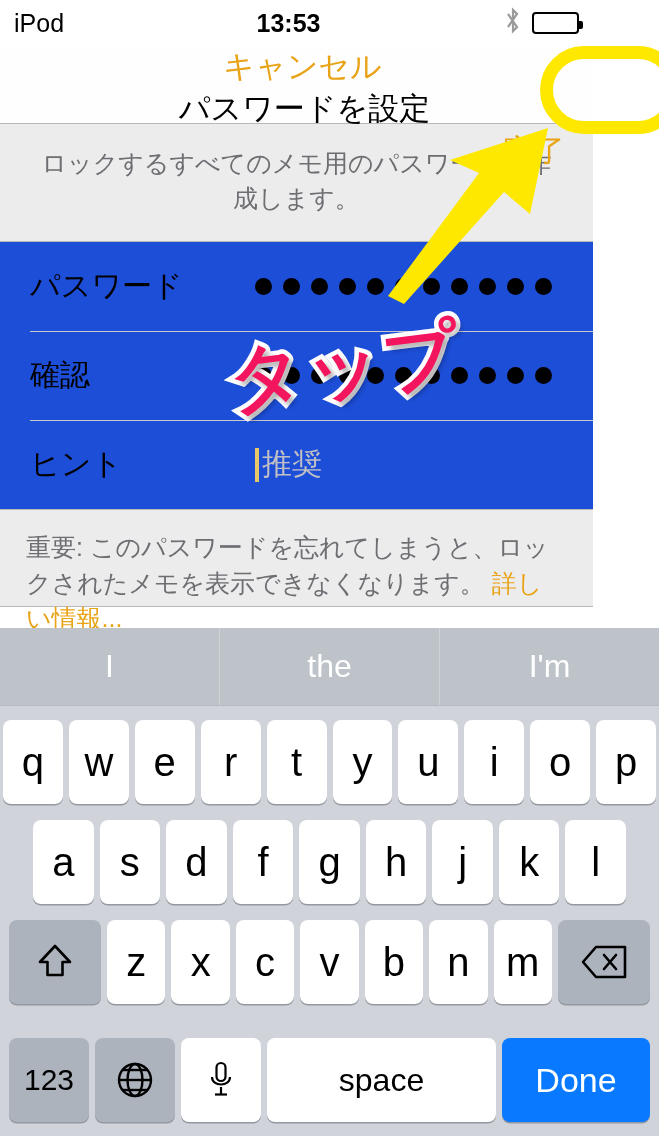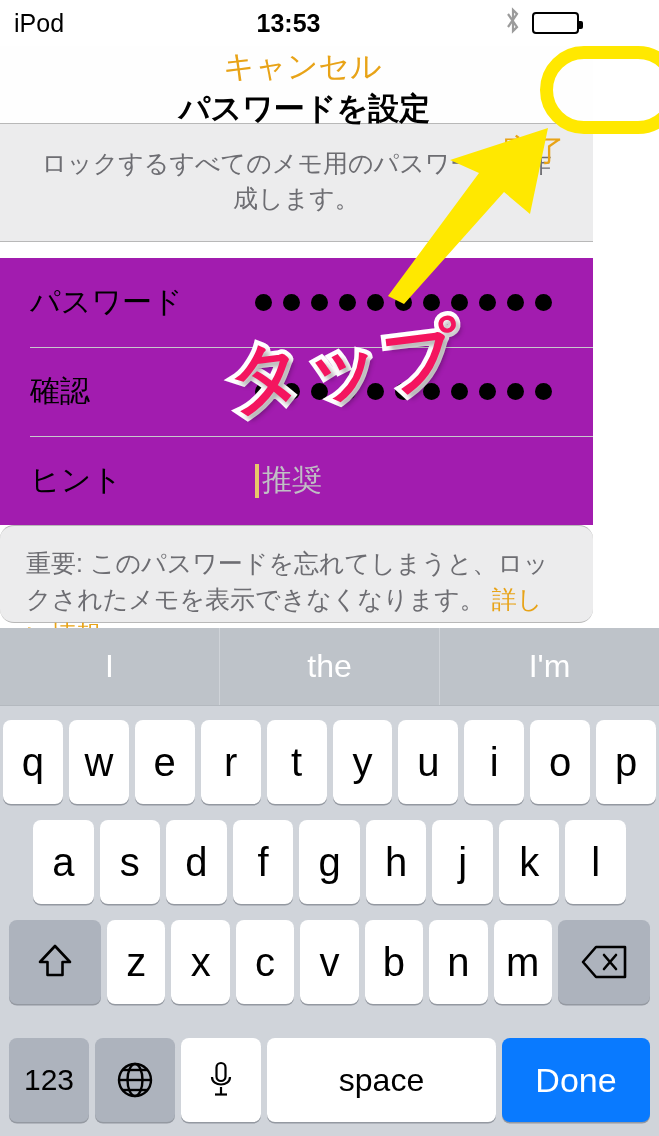--- a/index.html
+++ b/index.html
@@ -38,40 +38,40 @@
 
   
   .navbar {
     position: relative; height: 78px; background: #fefefe;
     display: flex; align-items: center; border-bottom: 1px solid #b8b8b8; flex-direction: column;
   }
   .nav-cancel {
     font-size: 31px; color: #e8a317; padding-left: 12px; white-space: nowrap;
   }
   .nav-title {
-    font-size: 31px; font-weight: bold; color: #000;
+    font-size: 31px; font-weight: normal; color: #000;
     margin-left: 16px; white-space: nowrap;
   }
   .nav-done {
     margin-left: auto; font-size: 31px; color: #e8a317;
     padding-right: 28px; white-space: nowrap;
   }
 
   
   .desc-block {
     background: #ececed; border-bottom: 1px solid #b8b8b8;
     padding: 22px 38px 26px 38px;
   }
   .desc-text {
     font-size: 25px; color: #6d6d72; line-height: 1.38;
     text-align: center;
   }
 
   
-  .form-group { background: #a21caf; margin-top: 16px; }
+  .form-group { background: #1d4ed8; }
   .form-row {
     position: relative; height: 89px; display: flex; align-items: center;
     padding-left: 30px;
   }
   .form-row + .form-row::before {
     content: ""; position: absolute; left: 30px; right: 0; top: 0;
     height: 1px; background: #c8c7cc;
   }
   .row-label { font-size: 30px; color: #000; width: 225px; flex: none; }
   .row-value { display: flex; align-items: center; }
@@ -80,21 +80,21 @@
   .caret {
     display: inline-block; width: 4px; height: 34px;
     background: #e8c76a; margin-right: 3px; vertical-align: middle;
   }
   .placeholder { font-size: 30px; color: #c0c0c4; }
 
   
   .footer-block {
     background: #ececed; border-top: 1px solid #b8b8b8;
     border-bottom: 1px solid #b8b8b8;
-    padding: 20px 38px 22px 26px; height: 98px; border-radius: 14px;
+    padding: 20px 38px 22px 26px; height: 98px;
   }
   .footer-text {
     font-size: 25px; color: #6d6d72; line-height: 1.42; text-align: left;
   }
   .footer-link { color: #e8a317; }
 
   
   .keyboard {
     position: absolute; left: 0; bottom: 0; width: 659px; height: 508px;
     background: #d0d4da;

